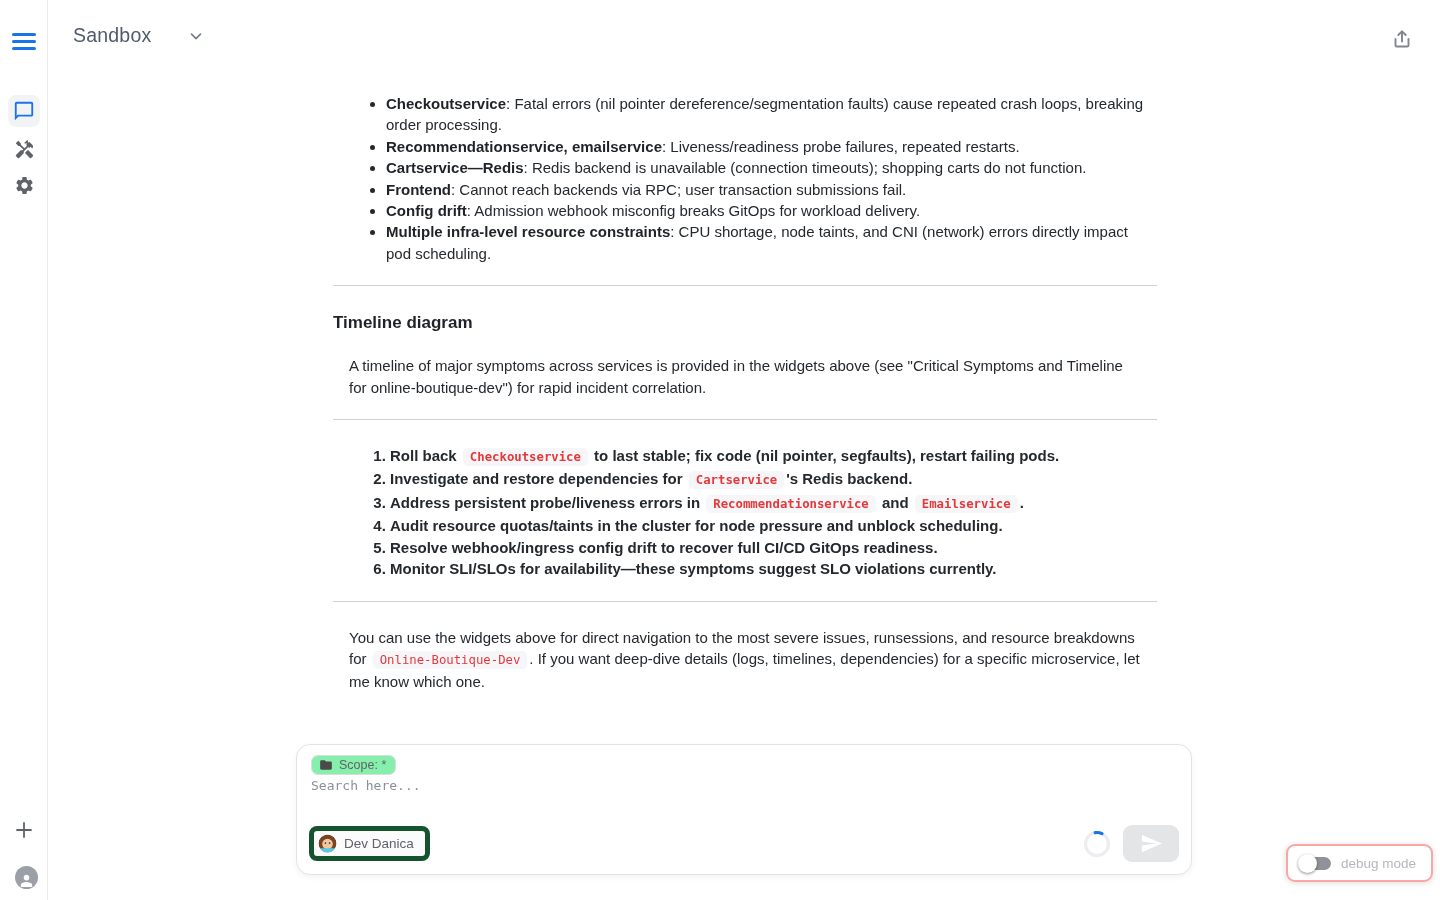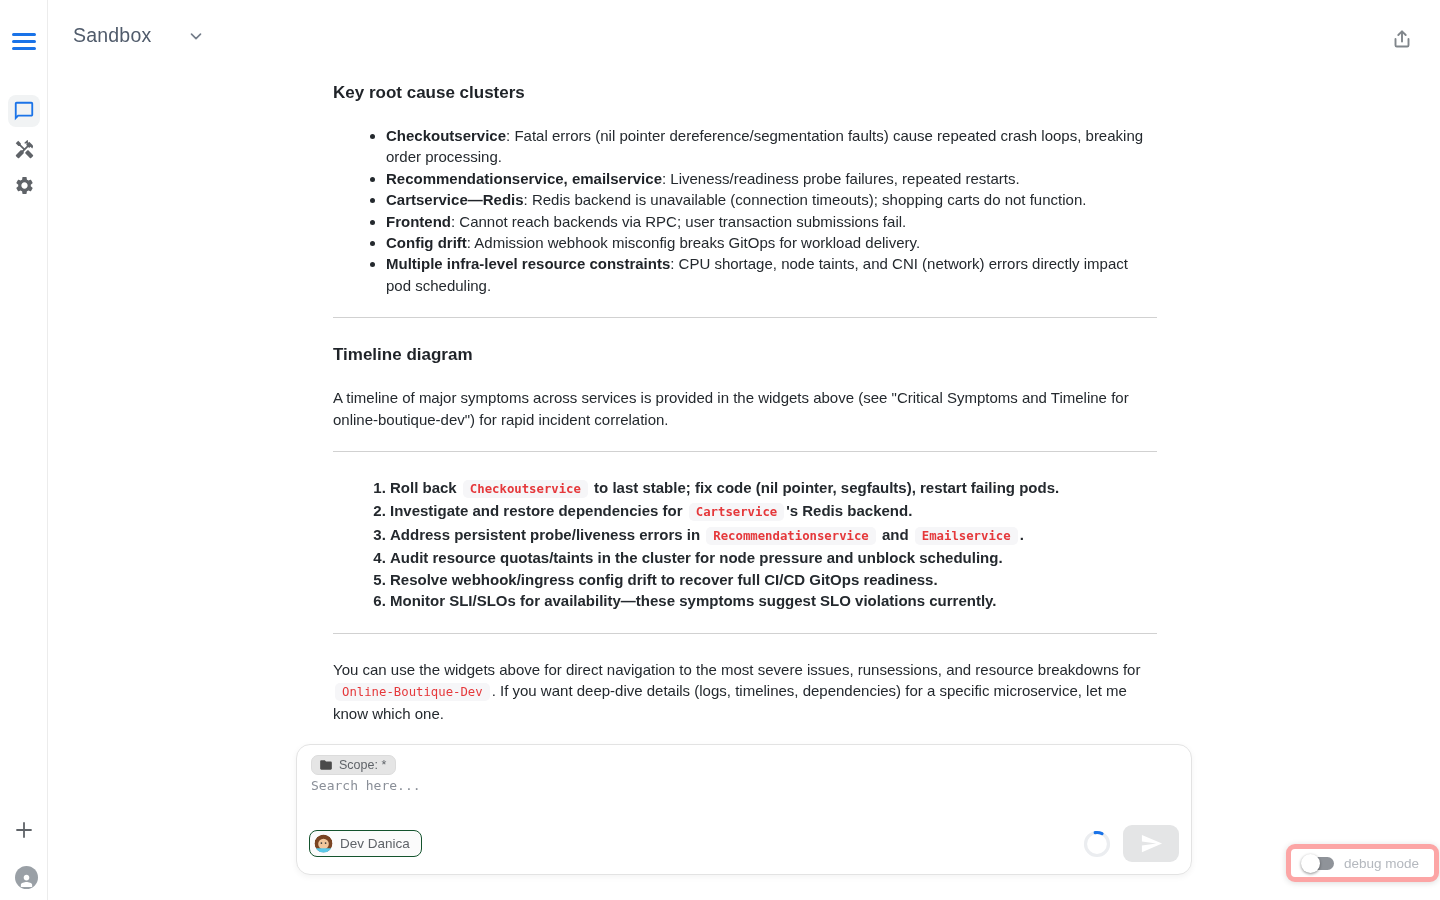--- a/index.html
+++ b/index.html
@@ -30,51 +30,51 @@
     background:none; border:none; cursor:pointer; }
 
   
   .doc { position:absolute; left:333px; top:81px; width:824px;
     font-size:15px; line-height:21.4px; color:#24292e; }
   .doc h3 { font-size:17px; line-height:24px; color:#1f2328; margin:0 0 20px; }
   .doc ul { margin:12px; padding-left:41px; }
   .doc ol { margin:16px; padding-left:41px;font-weight:bold; }
   .doc li { margin:0; }
   .doc hr { border:none; border-top:1px solid #d1d1d1; margin:21px 0 25px; }
-  .doc p { margin:0; }
+  .doc p { margin:16px; }
   .doc strong { font-weight:700; color:#1f2328; }
   code.inline { font-family:"DejaVu Sans Mono", monospace; font-size:12.3px;
     color:#e5383b; background:#f6f6f8; border-radius:5px; padding:2px 7px; margin:0 2px; }
 
   
   .composer { position:fixed; left:296px; top:744px; width:896px; height:131px;
     background:#fff; border:1px solid #e3e3e3; border-radius:14px;
     box-shadow:0 2px 6px rgba(0,0,0,.05); padding:10px 14px 12px; z-index:30; }
   .scope-chip { display:inline-flex; align-items:center; gap:6px;
     border:1px solid #dcdcdc; border-radius:7px; padding:2px 9px 2px 7px;
-    font-size:12.5px; color:#5f6368; background:#e5e5e5; cursor:pointer; }
+    font-size:12.5px; color:#5f6368; background:#86efac; cursor:pointer; }
   .composer textarea { display:block; width:720px; height:34px; margin-top:2px;
     border:none; outline:none; resize:none; background:transparent;
     font-family:"DejaVu Sans Mono", monospace; font-size:13px; color:#3c4043; }
   .composer textarea::placeholder { color:#8a8f98; }
   .composer-bottom { position:absolute; left:12px; right:12px; bottom:12px;
     display:flex; align-items:center; }
   .user-chip { display:inline-flex; align-items:center; gap:7px;
-    border:1px solid #14532d; background:#fbfbfb; border-radius:8px;
+    border:5px solid #14532d; background:#fbfbfb; border-radius:8px;
     padding:3px 11px 3px 4px; font-size:13.5px; color:#5f6368; cursor:pointer; }
   .composer-actions { margin-left:auto; display:flex; align-items:center; gap:12px; }
   .spinner { width:28px; height:28px; animation:spin 1s linear infinite; }
   @keyframes spin { to { transform:rotate(360deg); } }
   .send-btn { width:56px; height:37px; border:none; border-radius:9px;
     background:#e4e5e6; display:flex; align-items:center; justify-content:center; cursor:default; }
 
   
   .debug-card { position:fixed; left:1286px; top:844px; height:38px;
     display:flex; align-items:center; gap:10px; padding:0 15px 0 13px;
-    background:#fff; border:5px solid #fca5a5; border-radius:9px;
+    background:#fff; border:2px solid #fca5a5; border-radius:9px;
     box-shadow:0 1px 6px rgba(0,0,0,.14); cursor:pointer; z-index:30; }
   .switch { position:relative; width:30px; height:13px; }
   .switch .track { position:absolute; left:0; top:0; width:30px; height:13px;
     border-radius:7px; background:#8f9399; }
   .switch .knob { position:absolute; left:-3px; top:-3px; width:19px; height:19px;
     border-radius:50%; background:#fff; box-shadow:0 1px 3px rgba(0,0,0,.45); }
   .debug-label { font-size:13.5px; color:#b4b8be; }
 
   svg { display:block; }
 </style>
@@ -143,21 +143,20 @@
     <svg width="24" height="24" viewBox="0 0 24 24" fill="none" stroke="#80868b" stroke-width="1.9" stroke-linecap="round" stroke-linejoin="round">
       <path d="M5.5 12v6.2a1.3 1.3 0 0 0 1.3 1.3h10.4a1.3 1.3 0 0 0 1.3-1.3V12"></path>
       <path d="M12 14.5V4.8"></path>
         <path d="M8.3 8 12 4.3 15.7 8"></path>
     </svg>
   </span>
 </button>
 
 <main class="doc">
 
-  <h3>Key root cause clusters</h3>
 
   <ul>
     <li><strong>Checkoutservice</strong><span>: Fatal errors (nil pointer dereference/segmentation faults) cause repeated crash loops, breaking order processing.</span></li>
     <li><strong>Recommendationservice, emailservice</strong><span>: Liveness/readiness probe failures, repeated restarts.</span></li>
     <li><strong>Cartservice—Redis</strong><span>: Redis backend is unavailable (connection timeouts); shopping carts do not function.</span></li>
     <li><strong>Frontend</strong><span>: Cannot reach backends via RPC; user transaction submissions fail.</span></li>
     <li><strong>Config drift</strong><span>: Admission webhook misconfig breaks GitOps for workload delivery.</span></li>
     <li><strong>Multiple infra-level resource constraints</strong><span>: CPU shortage, node taints, and CNI (network) errors directly impact pod scheduling.</span></li>
   </ul>
 

